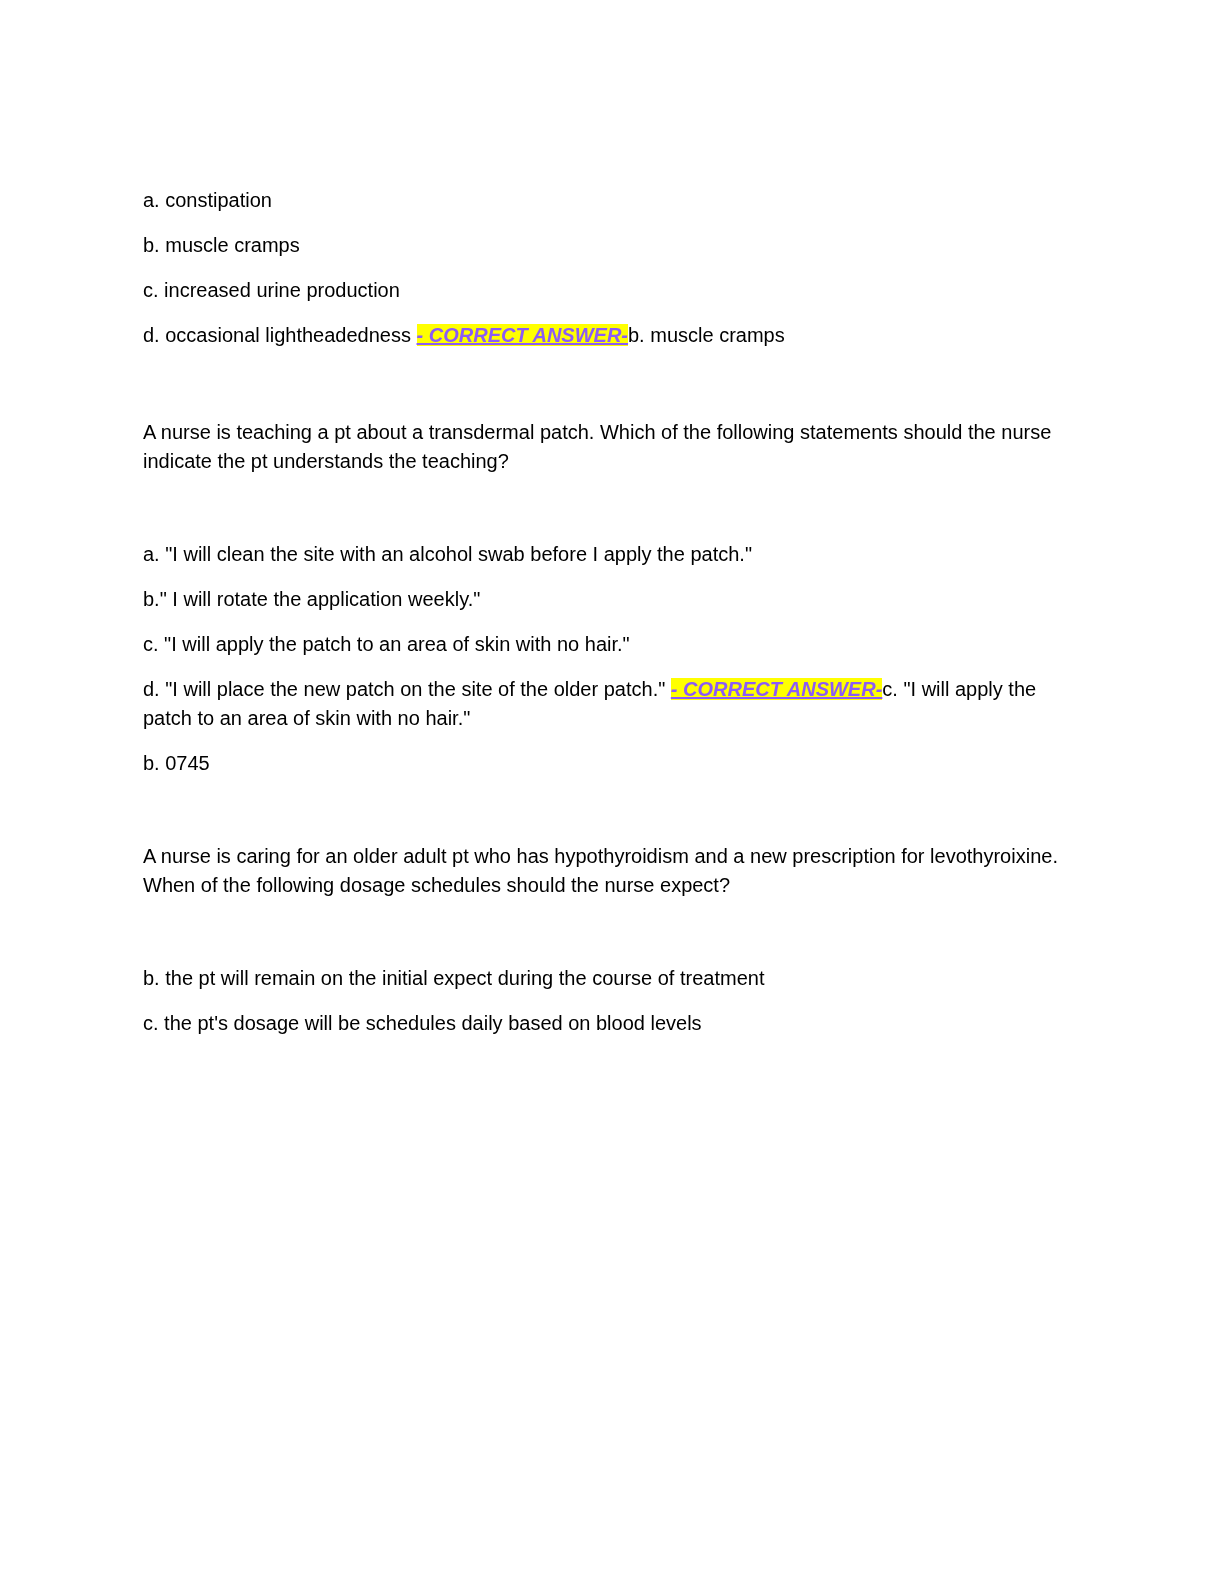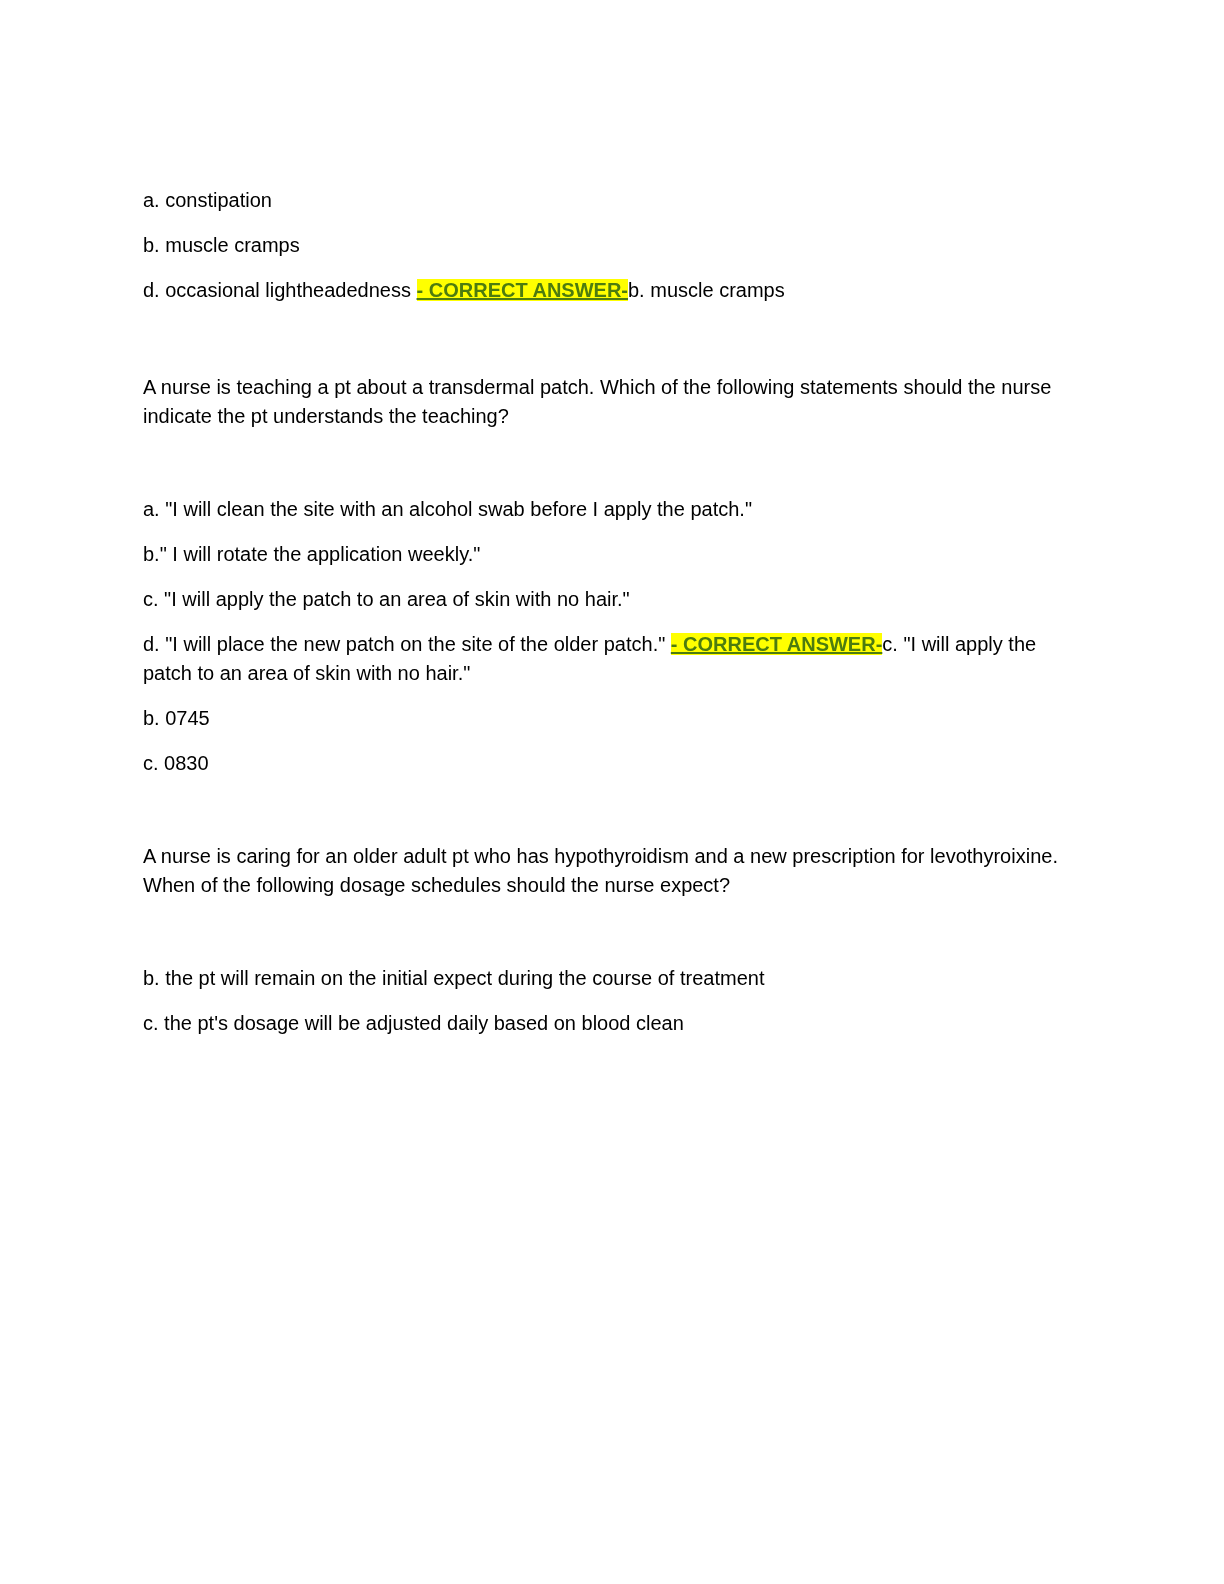--- a/index.html
+++ b/index.html
@@ -24,41 +24,42 @@
   .page p {
     margin: 0 0 16px 0;
   }
   .page p.question {
     margin: 64px 0 64px 0;
   }
   .page p.first-question {
     margin-top: 68px;
   }
   .marker {
-    color: #4d7c0f;
+    color: #8b5cf6;
     background: #ffff00;
+    font-style: italic;
     font-weight: bold;
     text-decoration: underline;
   }
 </style>
 </head>
 <body>
 
 <div class="page">
 
   <p class="option">a. constipation</p>
   <p class="option">b. muscle cramps</p>
+  <p class="option">c. increased urine production</p>
   <p class="option answer-line"><span>d. occasional lightheadedness </span><span class="marker">- CORRECT ANSWER-</span><span>b. muscle cramps</span></p>
 
   <p class="question first-question">A nurse is teaching a pt about a transdermal patch. Which of the following statements should the nurse indicate the pt understands the teaching?</p>
   <p class="option">a. "I will clean the site with an alcohol swab before I apply the patch."</p>
   <p class="option">b." I will rotate the application weekly."</p>
   <p class="option">c. "I will apply the patch to an area of skin with no hair."</p>
   <p class="option answer-line"><span>d. "I will place the new patch on the site of the older patch." </span><span class="marker">- CORRECT ANSWER-</span><span>c. "I will apply the patch to an area of skin with no hair."</span></p>
 
   <p class="option">b. 0745</p>
-  <p class="option">c. 0830</p>
 
   <p class="question">A nurse is caring for an older adult pt who has hypothyroidism and a new prescription for levothyroixine. When of the following dosage schedules should the nurse expect?</p>
   <p class="option">b. the pt will remain on the initial expect during the course of treatment</p>
-  <p class="option">c. the pt's dosage will be adjusted daily based on blood clean</p>
+  <p class="option">c. the pt's dosage will be schedules daily based on blood levels</p>
 
 </div>
 
 </body></html>

